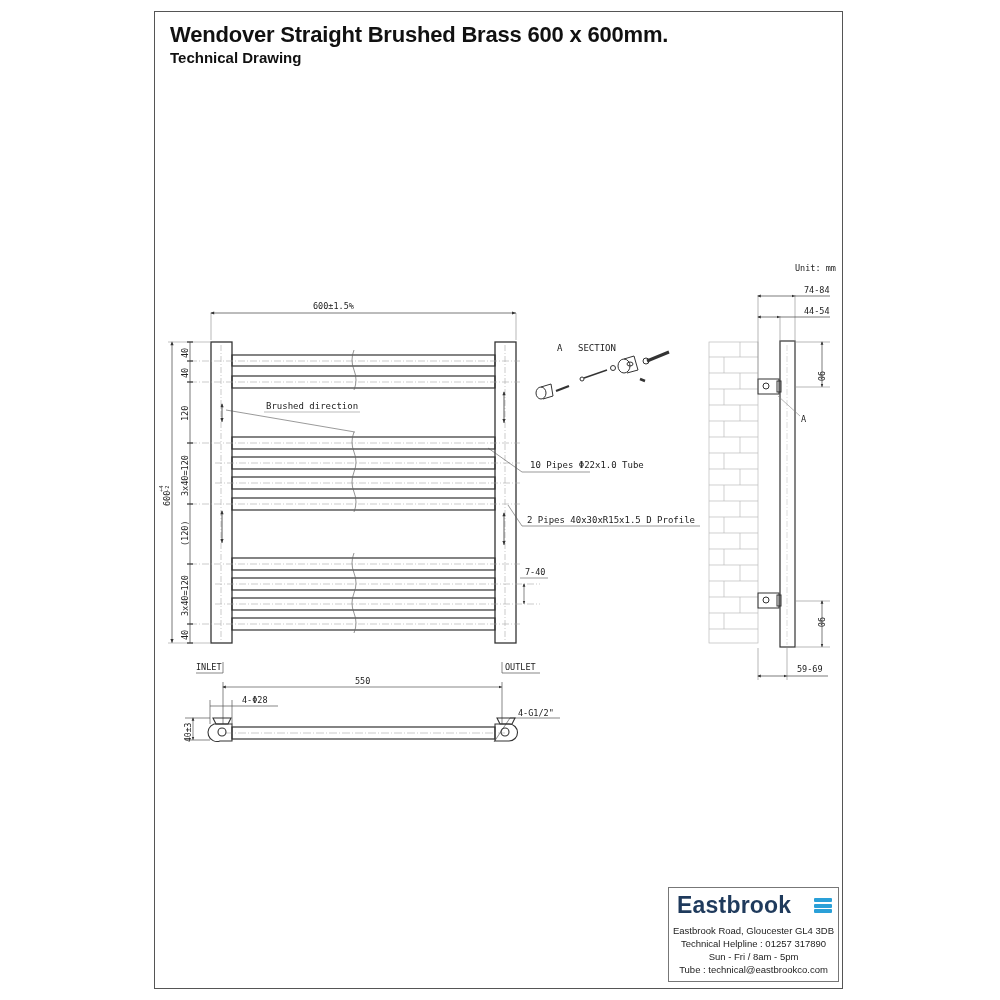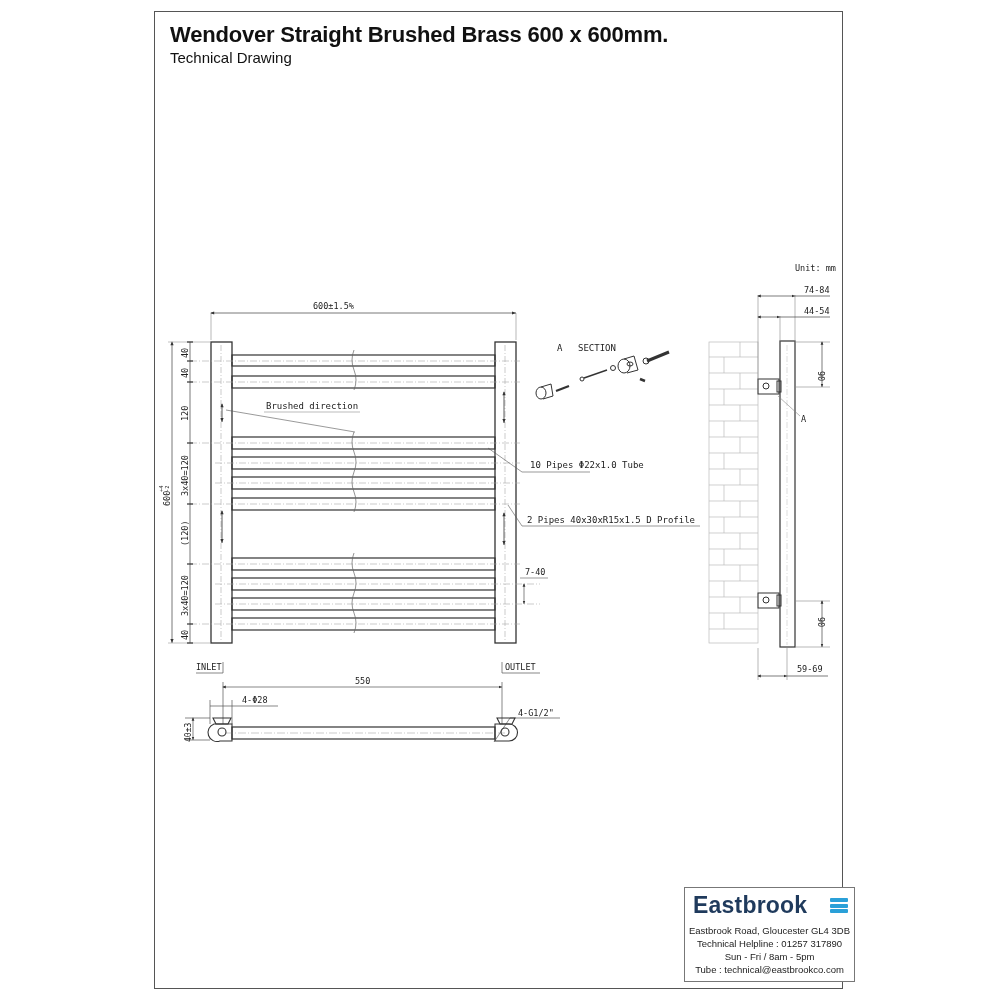--- a/index.html
+++ b/index.html
@@ -1,22 +1,22 @@
 <!DOCTYPE html>
 <html><head>
 <meta charset="utf-8">
 <style>
   html, body { margin:0; padding:0; background:#ffffff; }
   body { width:1000px; height:1000px; position:relative; overflow:hidden; font-family:"Liberation Sans", sans-serif; }
   .frame { position:absolute; left:154px; top:11px; width:689px; height:978px; border:1.5px solid #555; box-sizing:border-box; }
   .title { position:absolute; left:170px; top:22px; font-family:Liberation Sans, sans-serif; font-weight:bold; font-size:22px; color:#111; letter-spacing:-0.2px; white-space:nowrap; }
-  .subtitle { position:absolute; left:170px; top:49px; font-family:"Liberation Sans", sans-serif; font-weight:normal; font-size:15px; color:#111; white-space:nowrap; }
+  .subtitle { position:absolute; left:170px; top:49px; font-family:"Liberation Sans", sans-serif; font-weight:bold; font-size:15px; color:#111; white-space:nowrap; }
   svg.drawing { position:absolute; left:0; top:0; width:1000px; height:1000px; }
   svg text { font-family:"DejaVu Sans Mono", monospace; fill:#222; }
-  .logo-box { position:absolute; left:668px; top:887px; width:171px; height:95px; border:1px solid #777; box-sizing:border-box; background:#fff; text-align:center;margin-left:16px; }
+  .logo-box { position:absolute; left:668px; top:887px; width:171px; height:95px; border:1px solid #777; box-sizing:border-box; background:#fff; text-align:center; }
   .logo-row { position:relative; height:34px; margin-top:2px; }
   .logo-name { position:absolute; left:8px; top:2px; font-family:"Liberation Sans", sans-serif; font-weight:bold; font-size:23px; color:#1f3a5c; letter-spacing:0.2px; }
   .logo-icon { position:absolute; right:6px; top:8px; width:18px; height:20px; }
   .logo-icon span { display:block; height:4px; background:#2aa0d8; margin-bottom:1.5px; border-radius:1px; }
   .info-line { font-family:Liberation Sans, sans-serif; font-size:9.5px; color:#222; line-height:13px; white-space:nowrap; }
 </style>
 </head>
 <body>
 
 <div class="frame"></div>

